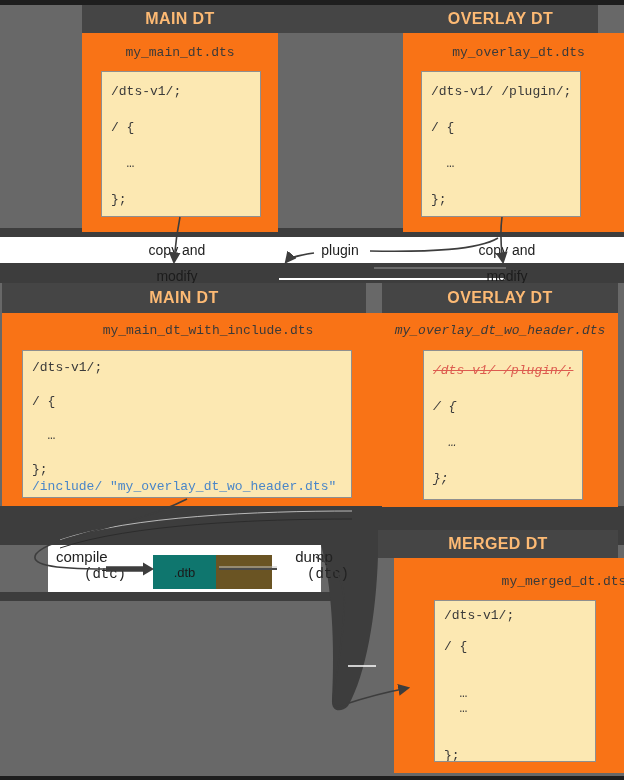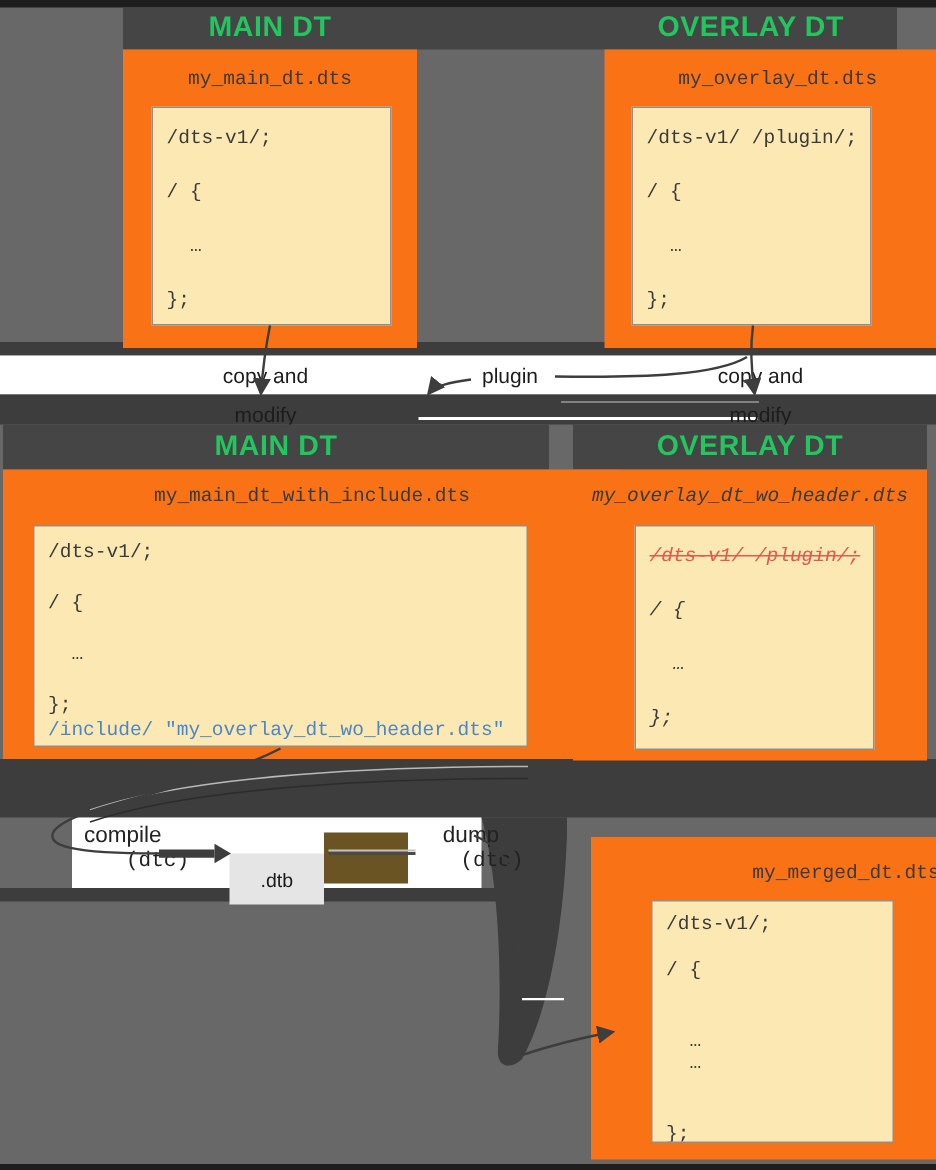--- a/index.html
+++ b/index.html
@@ -2,38 +2,38 @@
 <html><head>
 <meta charset="utf-8">
 <style>
   html,body{margin:0;padding:0;background:#686868;}
   #canvas{position:relative;width:624px;height:780px;background:#686868;overflow:hidden;
           font-family:"Liberation Sans",sans-serif;}
   .abs{position:absolute;}
   .strip{background:#1e1e1e;}
   .band-dark{background:#3d3d3d;}
   .band-white{background:#ffffff;}
-  .hdr{background:#454545;color:#22c55e;font-weight:bold;font-size:19px;letter-spacing:.4px;
+  .hdr{background:#454545;color:#fdba74;font-weight:bold;font-size:16px;letter-spacing:.4px;
        display:flex;align-items:center;justify-content:center;}
   .whitebox{background:#f97316;}
   .fname{font-family:"Liberation Mono","DejaVu Sans Mono",monospace;font-size:13px;color:#3a3a3a;
          text-align:center;width:100%;}
   .codeblock{background:#FCE8B2;border:1px solid #8f8f8f;box-sizing:border-box;
              font-family:"Liberation Mono","DejaVu Sans Mono",monospace;font-size:13px;color:#3a3a3a;
              padding:11px 9px 0 9px;white-space:pre;overflow:hidden;}
   .lh18 .code-line{height:18px;line-height:18px;}
   .lh17 .code-line{height:17px;line-height:17px;}
   .lh15 .code-line{height:15.5px;line-height:15.5px;}
   .code-blue{color:#4A86C8;}
   .code-strike{color:#DD5B4F;text-decoration:line-through;}
   .bandlabel{font-size:14px;color:#1c1c1c;line-height:26px;}
   .toollabel{font-size:15px;color:#222222;line-height:18px;}
   .tooltool{font-family:"Liberation Mono","DejaVu Sans Mono",monospace;font-size:14px;color:#222222;line-height:17px;margin-left:28px;}
-  .dtb{background:#e5e5e5;color:#1a1a1a;font-size:13px;font-weight:normal;
-       display:flex;align-items:center;justify-content:center;margin-top:14px;}
+  .dtb{background:#0f766e;color:#1a1a1a;font-size:13px;font-weight:normal;
+       display:flex;align-items:center;justify-content:center;}
   .brown{background:#6A5423;}
   svg{position:absolute;left:0;top:0;pointer-events:none;}
 </style>
 </head>
 <body>
 
 <div id="canvas">
 
   <div class="abs strip" style="left:0;top:0;width:624px;height:5px;"></div>
   <div class="abs band-dark" style="left:0;top:228px;width:624px;height:9px;"></div>
@@ -92,20 +92,23 @@
     <div class="toollabel">compile</div>
     <div class="tooltool">(dtc)</div>
   </div>
   <div class="abs dtb" style="left:153px;top:555px;width:63px;height:34px;z-index:5;">.dtb</div>
   <div class="abs brown" style="left:216px;top:555px;width:56px;height:34px;z-index:5;"></div>
   <div class="abs" style="left:279px;top:548px;z-index:4;text-align:center;">
     <div class="toollabel">dump</div>
     <div class="tooltool">(dtc)</div>
   </div>
 
+  <div class="abs hdr" style="left:378px;top:530px;width:240px;height:28px;z-index:4;">
+    <span>MERGED DT</span>
+  </div>
   <div class="abs whitebox" style="left:394px;top:558px;width:244px;height:215px;z-index:4;padding-left:48px;">
     <div class="fname" style="margin-top:16px;">my_merged_dt.dts</div>
     <div class="abs codeblock lh15" style="left:40px;top:42px;width:162px;height:162px;padding-top:7px;"><div class="code-line">/dts-v1/;</div><div class="code-line"></div><div class="code-line">/ {</div><div class="code-line"></div><div class="code-line"></div><div class="code-line">  …</div><div class="code-line">  …</div><div class="code-line"></div><div class="code-line"></div><div class="code-line">};</div></div>
   </div>
 
   <svg width="624" height="780" style="z-index:6;">
     <defs>
       <marker id="ah" viewBox="0 0 8 8" refX="6.5" refY="4" markerWidth="7.5" markerHeight="7.5" orient="auto">
         <path d="M0,0 L8,4 L0,8 z" fill="#3d3d3d"></path>
       </marker>

